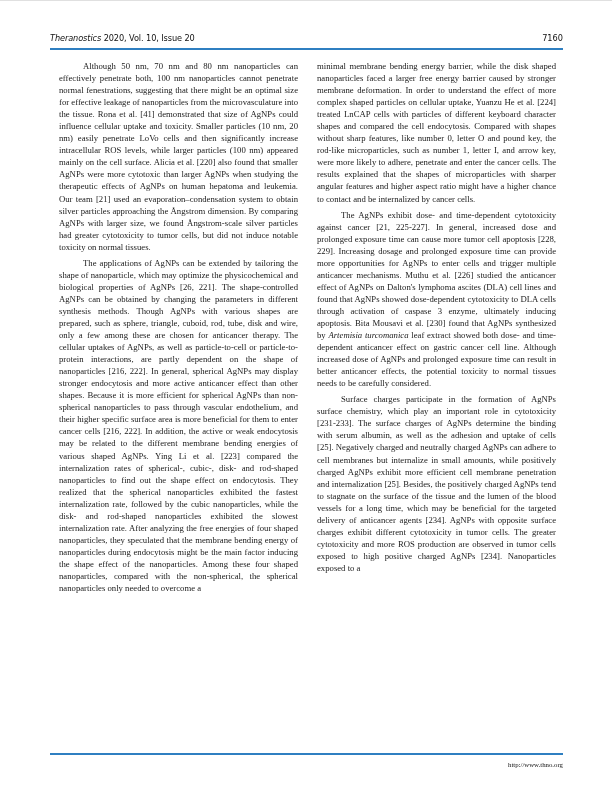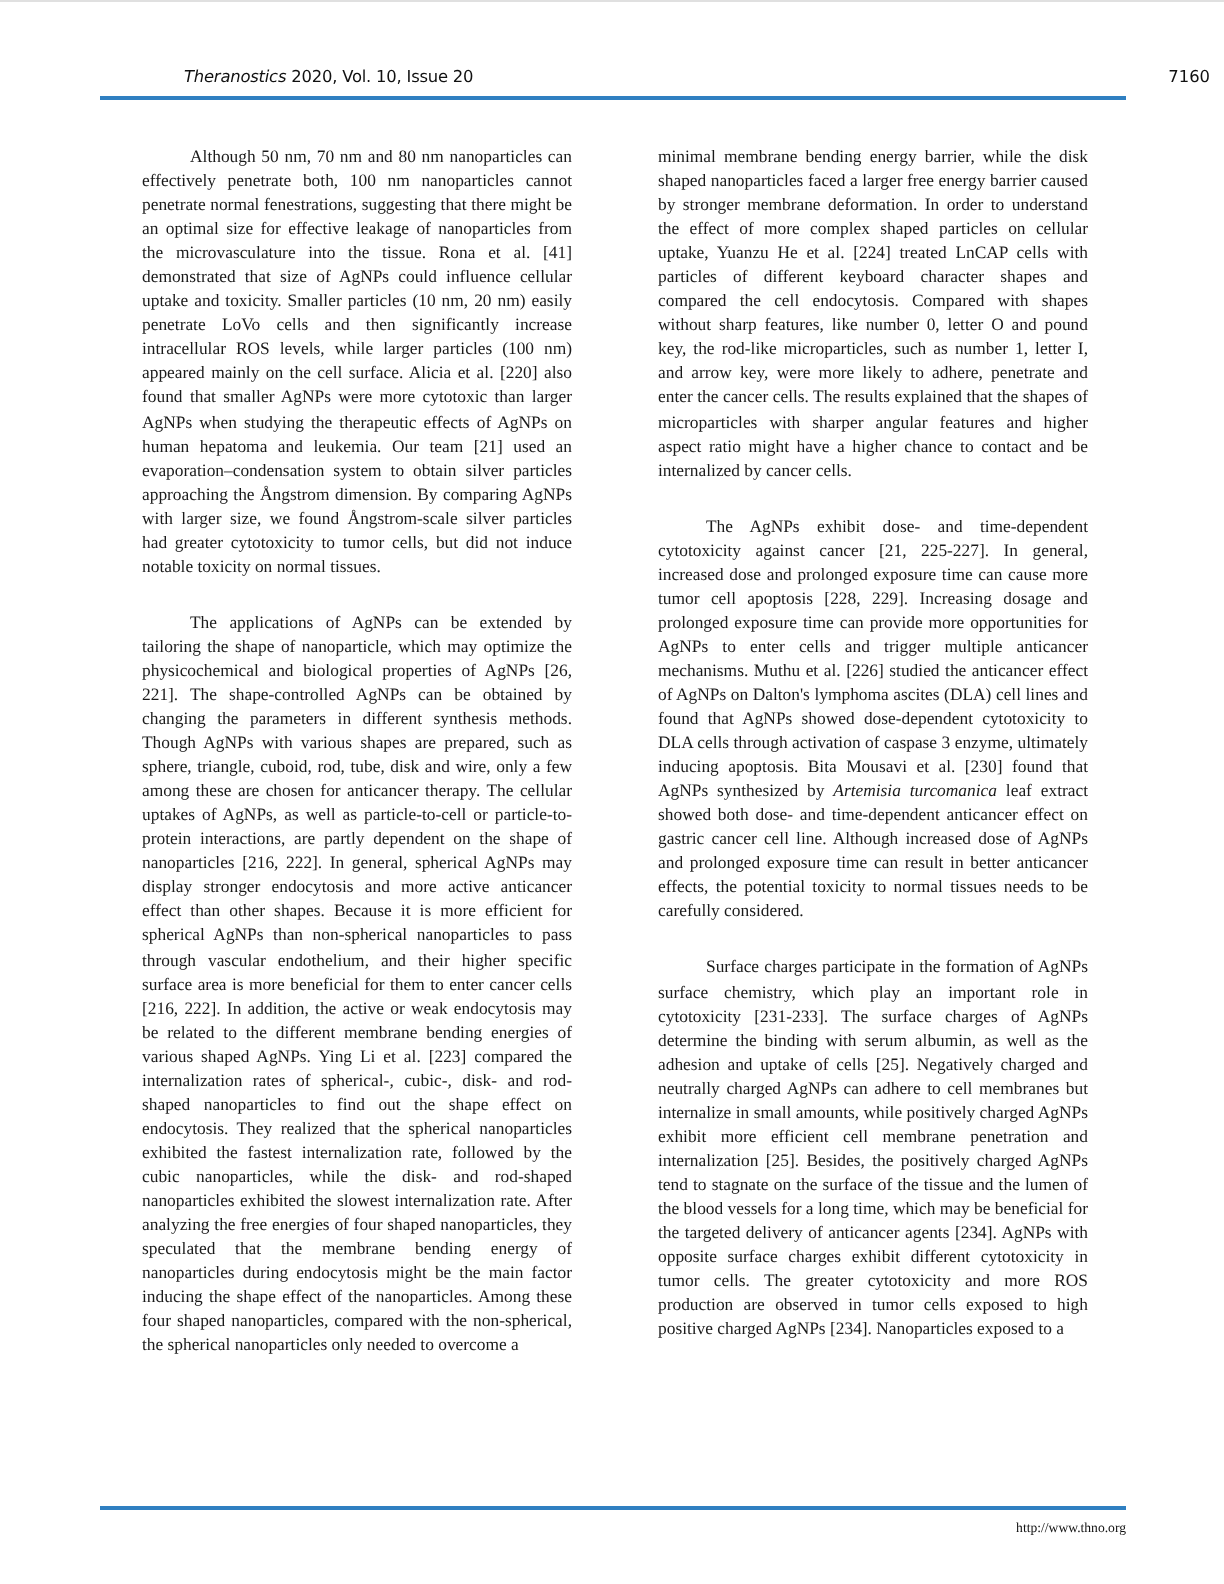--- a/index.html
+++ b/index.html
@@ -1,28 +1,28 @@
 <!DOCTYPE html>
 <html><head>
 <meta charset="utf-8">
 <style>
   html, body { margin: 0; padding: 0; background: #ffffff; }
   body { width: 612px; height: 792px; position: relative; overflow: hidden; }
   .page { position: absolute; left: 0; top: 0; width: 612px; height: 792px; background: #fff; border-top: 1px solid #e0e0e0; box-sizing: border-box; }
-  .header { position: absolute; left: 50px; top: 31px; width: 513px; height: 16px; margin-left: 42px; }
+  .header { position: absolute; left: 50px; top: 31px; width: 513px; height: 16px; }
   .header .journal { position: absolute; left: 0; top: 1px; font-family: "DejaVu Sans", sans-serif; font-size: 8.2px; color: #111; letter-spacing: -0.1px; }
   .header .journal i { font-style: italic; }
   .header .pagenum { position: absolute; right: 0; top: 1px; font-family: "DejaVu Sans", sans-serif; font-size: 8.2px; color: #111; }
   .rule { position: absolute; left: 50px; width: 513px; height: 1.5px; background: #2f7fc1; }
   .rule.top { top: 47px; }
   .rule.bottom { top: 752px; }
   .col { position: absolute; top: 55px; width: 247px; font-family: "Liberation Serif", serif; font-size: 8.7px; line-height: 12.05px; color: #1a1a1a; text-align: justify; hyphens: none; }
   .col.left { left: 55px; }
   .col.right { left: 313px; }
-  .col p { margin: 16px; text-indent: 24px; }
+  .col p { margin: 4px; text-indent: 24px; }
   .col p.cont { text-indent: 0; }
   .col h3 { margin: 7px 0 4px 0; font-family: "DejaVu Sans", sans-serif; font-weight: normal; font-size: 7.6px; line-height: 10px; color: #111; text-align: left; letter-spacing: -0.15px; }
   .footer-url { position: absolute; right: 49px; top: 760px; font-family: Liberation Serif, serif; font-size: 6.8px; color: #111; padding-left: 47px; }
   i.sp { }
 </style>
 </head>
 <body>
 
 <div class="page">
 

